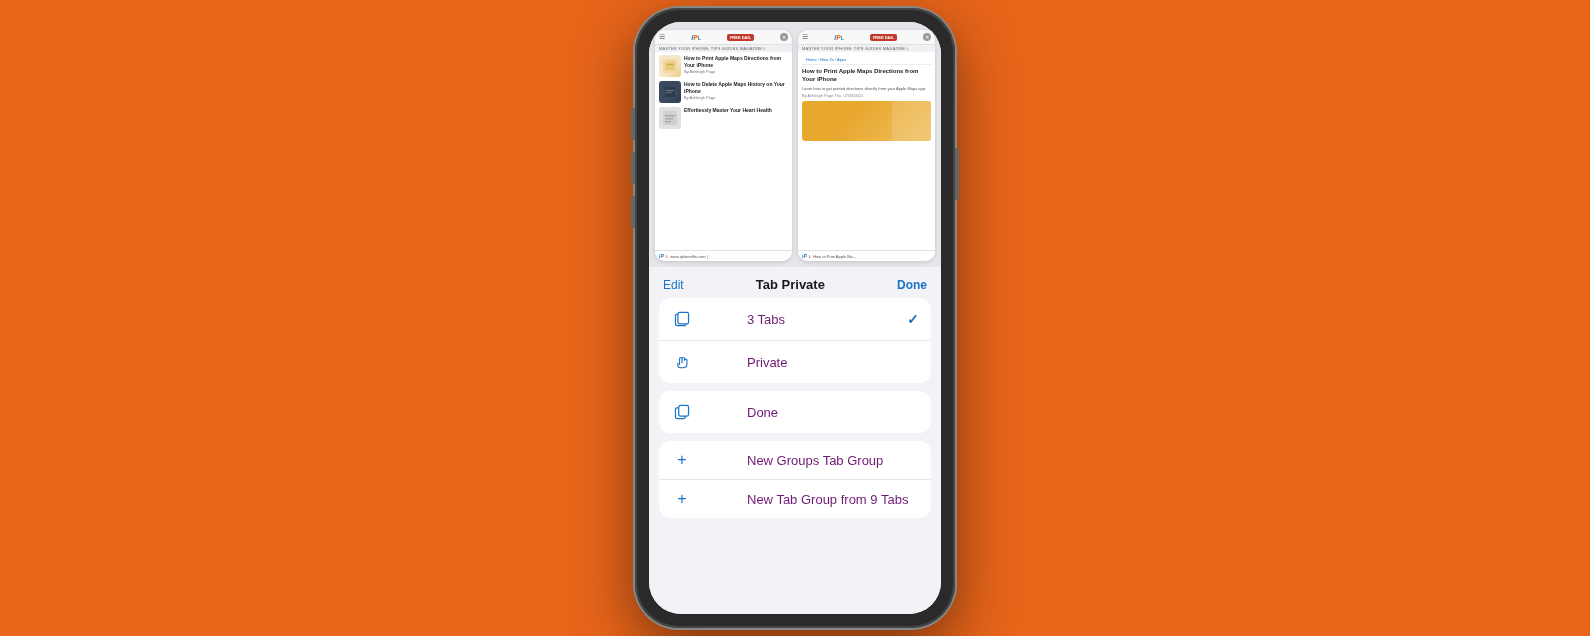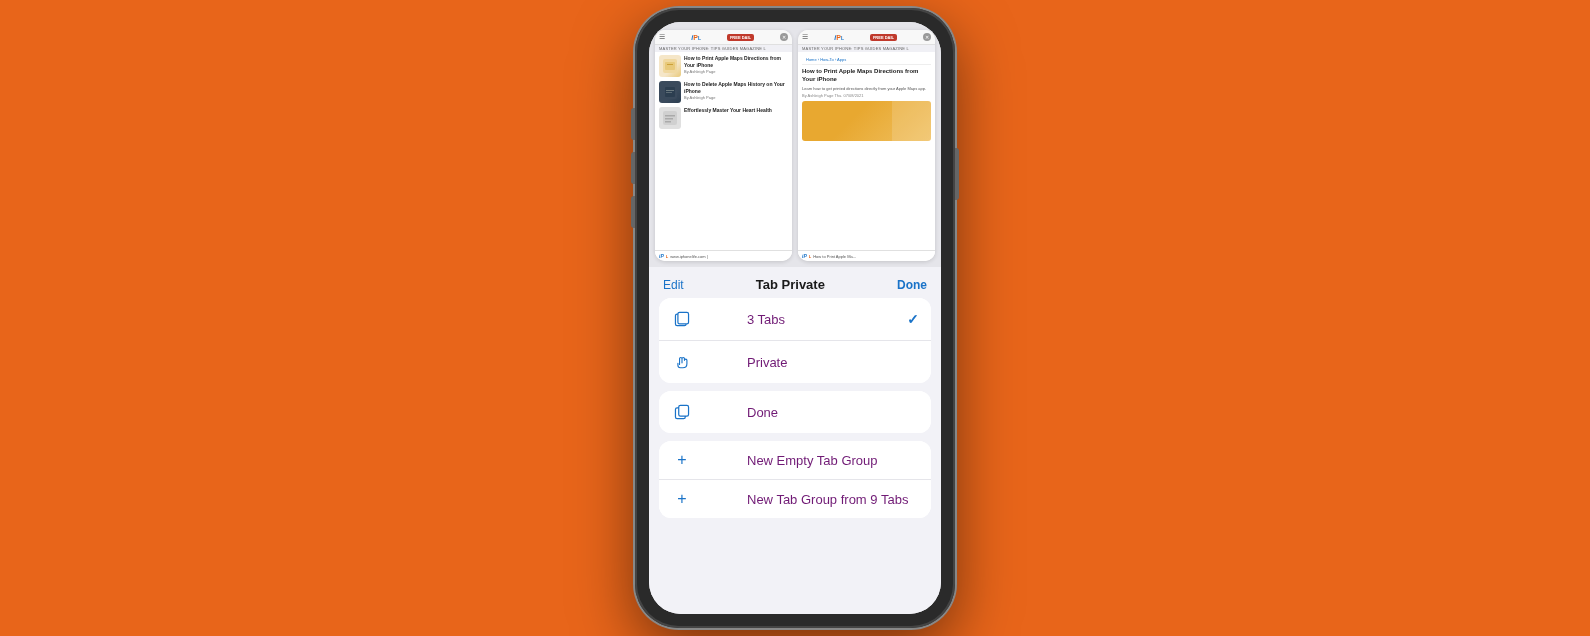--- a/index.html
+++ b/index.html
@@ -507,21 +507,21 @@
                   <rect x="7" y="3" width="12" height="13" rx="2" stroke="#1a73c8" stroke-width="1.5" fill="white"></rect>
                 </svg>
               </div>
               <span class="list-item-label">Done</span>
             </div>
           </div>
 
           <div class="new-items-group">
             <div class="list-item">
               <span class="list-item-plus">+</span>
-              <span class="list-item-label">New Empty Tab Group</span>
+              <span class="list-item-label">New Groups Tab Group</span>
             </div>
             <div class="list-item">
               <span class="list-item-plus">+</span>
               <span class="list-item-label">New Tab Group from 9 Tabs</span>
             </div>
           </div>
         </div>
       </div>
 
     </div>

